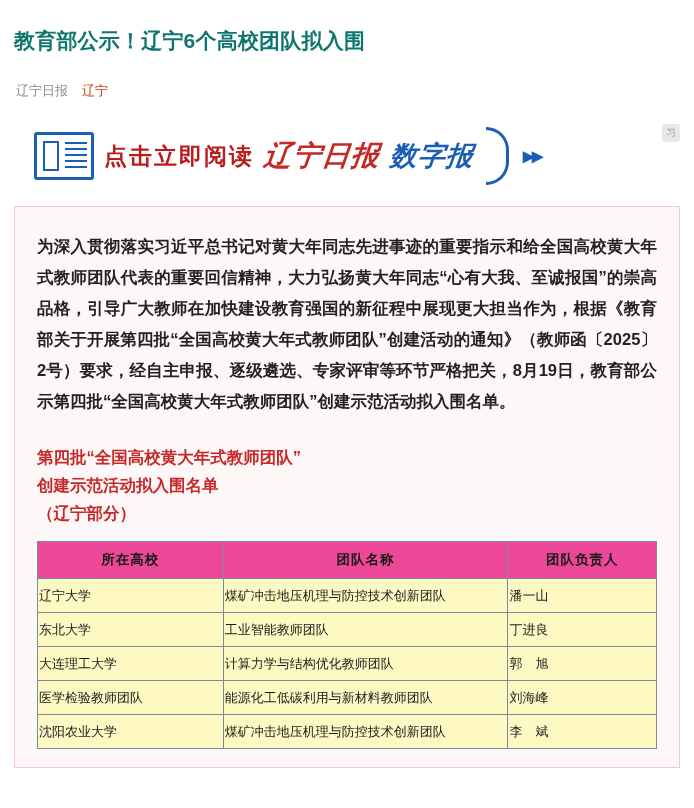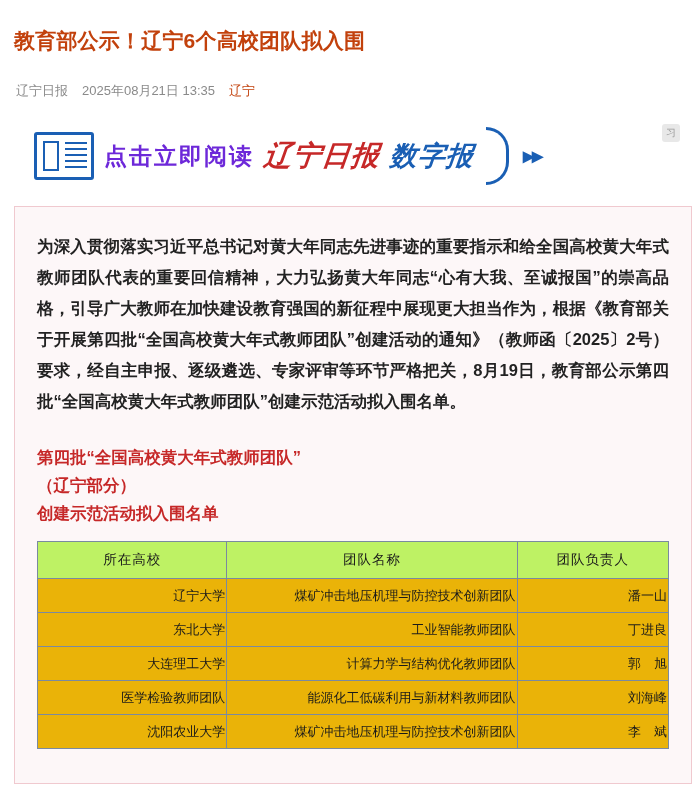--- a/index.html
+++ b/index.html
@@ -16,21 +16,21 @@
   }
   .page {
     width: 694px;
     height: 808px;
     position: relative;
     box-sizing: border-box;
   }
   .article-title {
     font-size: 21px;
     font-weight: bold;
-    color: #c2410c;
+    color: #0f766e;
     line-height: 30px;
     padding: 12px 14px 0 14px;
     letter-spacing: 0.2px;
   }
   .meta-row {
     display: flex;
     align-items: center;
     gap: 14px;
     padding: 12px 14px 0 16px;
     font-size: 13px;
@@ -83,21 +83,21 @@
     position: absolute;
     left: 28px;
     top: 7px;
     width: 22px;
     height: 2px;
     background: #1a5fb4;
     box-shadow: 0 6px 0 0 #1a5fb4, 0 12px 0 0 #1a5fb4, 0 18px 0 0 #1a5fb4, 0 24px 0 0 #1a5fb4;
   }
   .banner-text {
     font-size: 23px;
-    color: #6d28d9;
+    color: #b91c1c;
     font-weight: bold;
     letter-spacing: 2px;
     font-family: "Liberation Serif", serif;
   }
   .banner-brand {
     font-size: 28px;
     font-weight: bold;
     color: #c62828;
     font-family: "Liberation Serif", serif;
     letter-spacing: 1px;
@@ -137,24 +137,24 @@
     background: #e8e8e8;
     border-radius: 3px;
     color: #9a9a9a;
     font-size: 10px;
     line-height: 18px;
     text-align: center;
   }
 
   
   .content-card {
-    margin: 12px 2px 0 14px;
+    margin: 12px 14px 0 14px;
     border: 1px solid #f0c9cf;
     background: #fdf7f8;
-    padding: 24px 22px 34px 22px;
+    padding: 24px 22px 18px 22px;
     box-sizing: border-box;
   }
   .para {
     font-size: 16.5px;
     line-height: 31px;
     color: #222;
     text-align: justify;
     font-weight: bold;
     font-family: "Liberation Sans", sans-serif;
     margin: 0;
@@ -171,73 +171,72 @@
   }
 
   table.list {
     width: 100%;
     border-collapse: collapse;
     margin-top: 14px;
     background: #fff;
     table-layout: fixed;
   }
   table.list th {
-    background: #bef264;
+    background: #ec4899;
     border: 1px solid #7a8aa0;
     font-size: 13.5px;
-    font-weight: normal;
+    font-weight: bold;
     color: #1a1a1a;
     height: 34px;
     text-align: center;
     letter-spacing: 1px;
   }
   table.list td {
     border: 1px solid #7a8aa0;
     font-size: 13px;
     color: #1a1a1a;
     height: 31px;
-    text-align: right;
-    background: #eab308;
+    text-align: left;
+    background: #fef9c3;
   }
   .col-a { width: 30%; }
   .col-b { width: 46%; }
   .col-c { width: 24%; }
 </style>
 </head>
 <body>
 
 <div class="page">
 
   <h1 class="article-title">教育部公示！辽宁6个高校团队拟入围</h1>
 
   <div class="meta-row">
     <span class="meta-source">辽宁日报</span>
-    <span class="meta-date">2025年08月21日 13:35</span>
     <span class="meta-region">辽宁</span>
   </div>
 
   <div class="banner-wrap">
     <div class="banner">
       <span class="news-icon"></span>
       <span class="banner-text">点击立即阅读</span>
       <span class="banner-brand">辽宁日报</span>
       <span class="banner-digital">数字报</span>
       <span class="banner-arc"></span>
       <span class="banner-arrows">▸▸</span>
     </div>
     <div class="corner-badge">习</div>
   </div>
 
   <div class="content-card">
     <p class="para">为深入贯彻落实习近平总书记对黄大年同志先进事迹的重要指示和给全国高校黄大年式教师团队代表的重要回信精神，大力弘扬黄大年同志“心有大我、至诚报国”的崇高品格，引导广大教师在加快建设教育强国的新征程中展现更大担当作为，根据《教育部关于开展第四批“全国高校黄大年式教师团队”创建活动的通知》（教师函〔2025〕2号）要求，经自主申报、逐级遴选、专家评审等环节严格把关，8月19日，教育部公示第四批“全国高校黄大年式教师团队”创建示范活动拟入围名单。</p>
 
     <div class="notice-title">
       <div>第四批“全国高校黄大年式教师团队”</div>
+      <div>创建示范活动拟入围名单</div>
       <div>（辽宁部分）</div>
-      <div>创建示范活动拟入围名单</div>
     </div>
 
     <table class="list">
       <colgroup>
         <col class="col-a">
           <col class="col-b">
           <col class="col-c">
       </colgroup>
       <thead>
         <tr>

